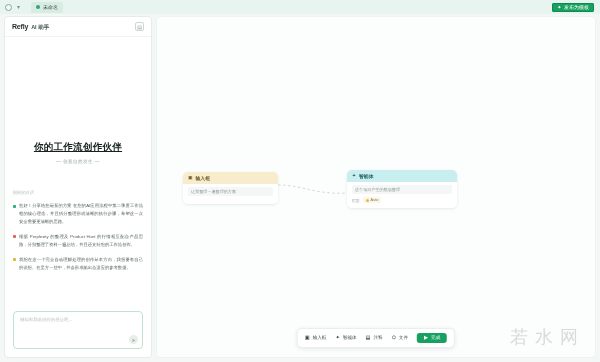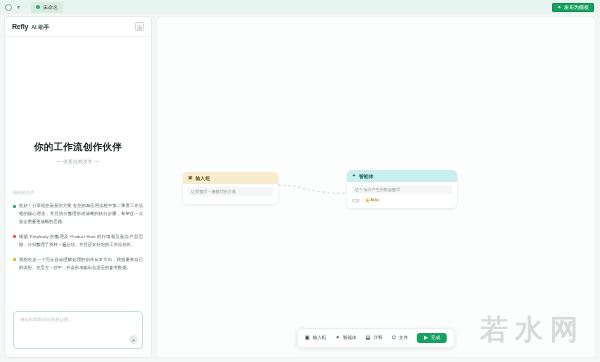--- a/index.html
+++ b/index.html
@@ -68,21 +68,21 @@
     font-size: 5px;
   }
 
   .side-body {
     flex: 1 1 auto; overflow: hidden;
     padding: 0 8px;
     display: flex; flex-direction: column;
   }
   .hero { margin-top: 104px; text-align: center; }
   .hero-title {
-    font-size: 9.5px; font-weight: 700; color: #16221d; letter-spacing: .3px;
+    font-size: 9.5px; font-weight: 700; color: #16221d; letter-spacing: .3px; text-decoration: underline;
   }
   .hero-sub {
     margin-top: 5px;
     font-size: 4.6px; color: #9aa8a2; letter-spacing: .4px;
   }
 
   .meta-label {
     margin-top: 26px;
     font-size: 4.2px; color: #b3bfb9;
   }
@@ -181,21 +181,21 @@
   .tb-ico { font-size: 5.2px; line-height: 1; }
   .tb-done {
     display: flex; align-items: center; gap: 3px;
     background: #17a05f; color: #fff;
     border-radius: 3px; padding: 2.5px 7px;
     font-size: 4.6px; white-space: nowrap;
   }
 
   .watermark {
     position: absolute; right: 10px; bottom: 8px;
-    font-size: 28px; font-weight: 700; letter-spacing: 7px;
+    font-size: 18px; font-weight: 400; letter-spacing: 7px;
     color: rgba(120,132,126,.28);
     font-family: "DejaVu Sans", sans-serif;
     white-space: nowrap;
   }
 </style>
 </head>
 <body>
 
 <div id="app">
 

